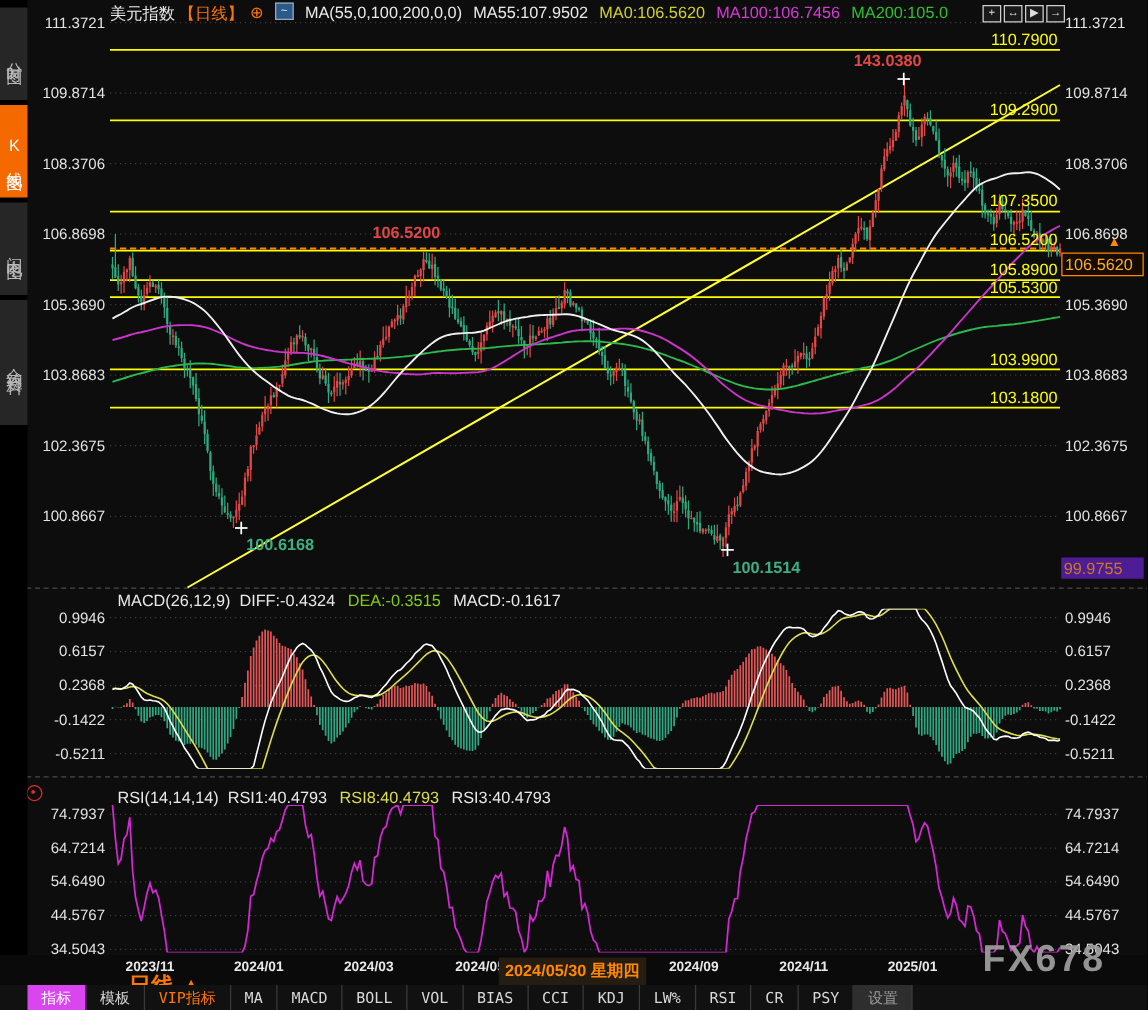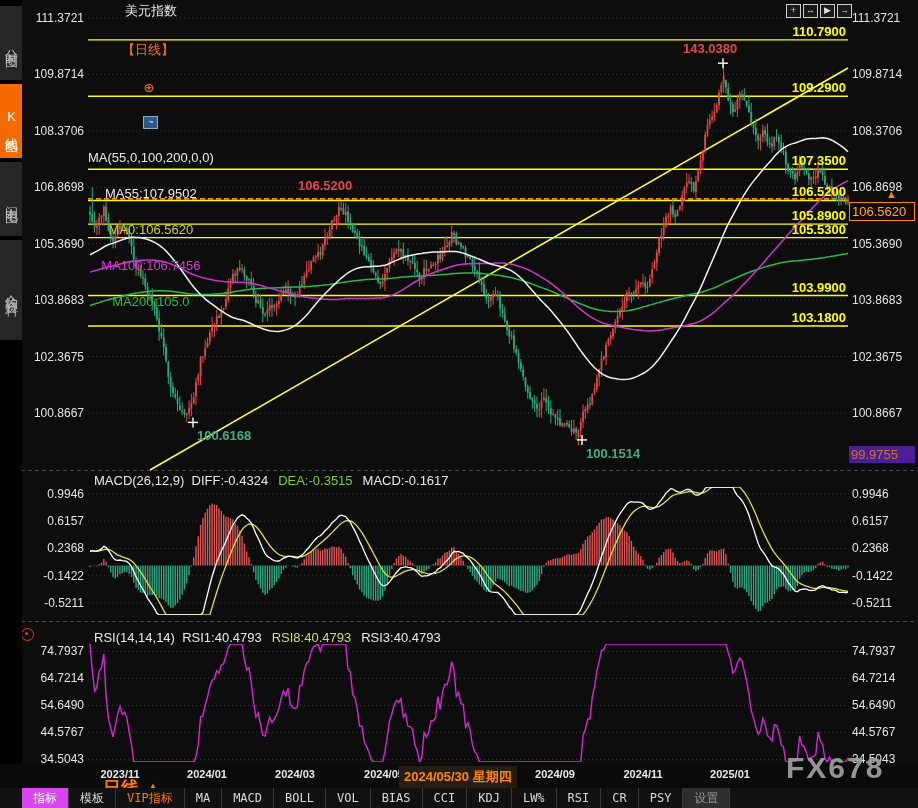--- a/index.html
+++ b/index.html
@@ -5,38 +5,38 @@
   html,body{margin:0;padding:0;background:#000;}
   #app{position:relative;width:918px;height:808px;background:#0d0d0d;overflow:hidden;
        font-family:"Liberation Sans","DejaVu Sans",sans-serif;}
   
   #sidebar{position:absolute;left:0;top:0;width:22px;height:764px;background:#000;z-index:30;}
   .side-tab{position:absolute;left:0;width:22px;display:flex;align-items:center;justify-content:center;
             writing-mode:vertical-rl;text-orientation:upright;letter-spacing:3px;
             font-size:13px;color:#b9b9b9;background:#262626;cursor:pointer;}
   .side-tab.active{background:#f56a00;color:#fff;}
   
-  .hdr{position:absolute;left:88px;top:2px;height:16px;display:flex;align-items:center;gap:21px;
-       font-size:13px;color:#e8e8e8;white-space:nowrap;z-index:12;flex-direction:column;}
+  .hdr{position:absolute;left:88px;top:2px;height:16px;display:flex;gap:9px;
+       font-size:13px;color:#e8e8e8;white-space:nowrap;z-index:12;}
   .hdr .orange{color:#ff7700;}
   .hdr .yellow{color:#cfcf2f;}
   .hdr .magenta{color:#d43bd4;}
   .hdr .green{color:#2fbf2f;}
   .circle-plus{color:#ff7700;font-size:13px;}
   .mini-chart-icon{display:inline-block;width:13px;height:12px;background:#2a5a8a;border:1px solid #9ab;
        color:#fff;font-size:9px;line-height:11px;text-align:center;}
   #win-controls{position:absolute;left:786px;top:4px;display:flex;gap:2px;z-index:12;}
   .wc{width:13px;height:12px;border:1px solid #cfcfcf;background:#1a1a1a;color:#ddd;font-size:9px;
       line-height:11px;text-align:center;cursor:pointer;}
   .pane-hdr{position:absolute;left:94px;display:flex;gap:10px;font-size:13px;color:#e8e8e8;white-space:nowrap;z-index:12;}
   
   .ax{position:absolute;font-size:12px;color:#e4e4e4;z-index:6;}
   .ax.left{width:62px;left:22px;text-align:right;}
   .ax.right{left:852px;text-align:left;}
-  .lvl-label{position:absolute;font-size:13px;font-weight:bold;color:#ffff00;z-index:7;
+  .lvl-label{position:absolute;font-size:13px;font-weight:normal;color:#ffff00;z-index:7;
              width:758px;left:88px;text-align:right;}
   .annot{position:absolute;font-size:13px;font-weight:bold;z-index:8;white-space:nowrap;}
   #cur-price-box{position:absolute;left:849px;top:202px;width:60px;padding:1px 2px;border:1px solid #ff8800;
       background:#140c02;color:#ffaa22;font-size:13px;z-index:9;}
   #low-box{position:absolute;left:849px;top:446px;width:62px;padding:1px 2px;background:#4c1d95;
       color:#cc7722;font-size:13px;z-index:9;}
   #price-arrow{position:absolute;left:886px;top:188px;color:#ff8800;font-size:11px;z-index:9;}
   #rsi-ind-icon{position:absolute;left:21px;top:628px;width:11px;height:11px;border:1px solid #e03030;
       border-radius:50%;z-index:12;}
   #rsi-ind-icon::after{content:"";position:absolute;left:3px;top:3px;width:3px;height:3px;background:#e03030;border-radius:50%;}

